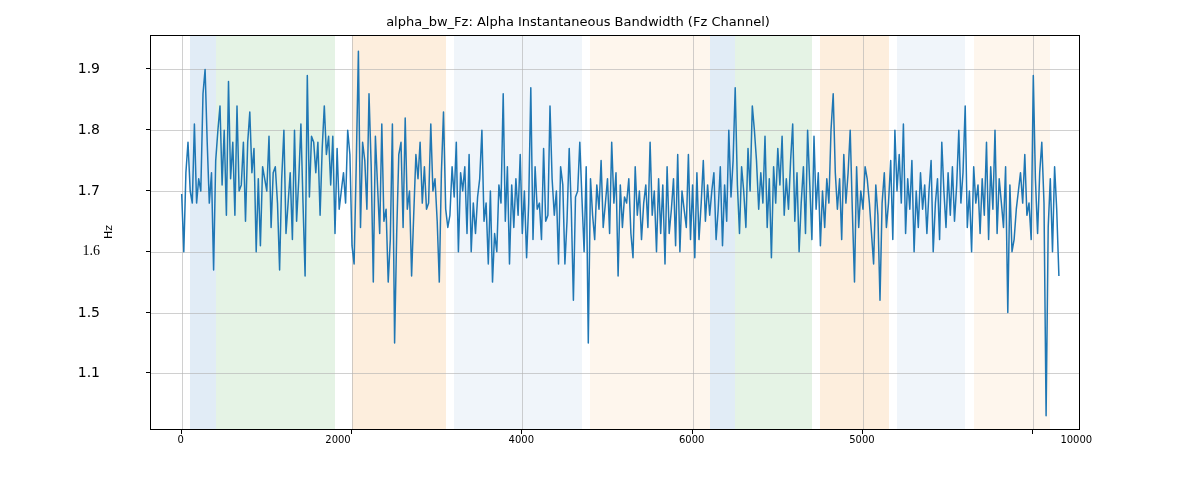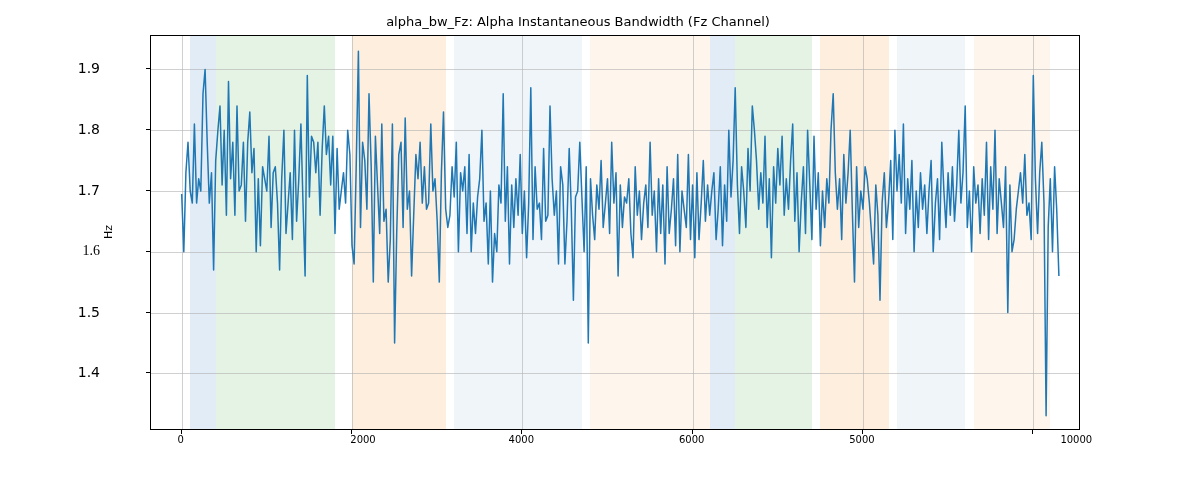--- a/index.html
+++ b/index.html
@@ -118,35 +118,35 @@
       <div class="grid-v" style="left: 371.319px;"></div>
       <div class="grid-v" style="left: 541.648px;"></div>
       <div class="grid-v" style="left: 711.978px;"></div>
       <div class="grid-v" style="left: 882.308px;"></div>
       <svg class="plotline" id="plotsvg" width="930" height="395" viewBox="0 0 930 395">
         <path d="M30.7 158.0 L32.8 215.7 L34.9 136.7 L37.0 106.3 L39.2 155.0 L41.3 167.1 L43.4 88.1 L45.6 167.1 L47.7 142.8 L49.8 155.0 L52.0 57.7 L54.1 33.4 L56.2 106.3 L58.3 167.1 L60.5 136.7 L62.6 234.0 L64.7 124.6 L66.9 94.2 L69.0 69.9 L71.1 148.9 L73.2 94.2 L75.4 179.3 L77.5 45.6 L79.6 142.8 L81.8 106.3 L83.9 179.3 L86.0 69.9 L88.1 155.0 L90.3 148.9 L92.4 106.3 L94.5 185.3 L96.7 106.3 L98.8 76.0 L100.9 136.7 L103.0 112.4 L105.2 215.7 L107.3 142.8 L109.4 209.7 L111.6 130.7 L113.7 142.8 L115.8 155.0 L118.0 100.3 L120.1 191.4 L122.2 136.7 L124.3 130.7 L126.5 167.1 L128.6 234.0 L130.7 142.8 L132.9 94.2 L135.0 197.5 L137.1 167.1 L139.2 136.7 L141.4 203.6 L143.5 94.2 L145.6 185.3 L147.8 142.8 L149.9 88.1 L152.0 167.1 L154.1 240.0 L156.3 39.5 L158.4 161.0 L160.5 100.3 L162.7 106.3 L164.8 136.7 L166.9 106.3 L169.1 179.3 L171.2 112.4 L173.3 69.9 L175.4 118.5 L177.6 100.3 L179.7 148.9 L181.8 100.3 L184.0 197.5 L186.1 112.4 L188.2 173.2 L190.3 155.0 L192.5 136.7 L194.6 167.1 L196.7 94.2 L198.9 118.5 L201.0 209.7 L203.1 227.9 L205.2 130.7 L207.4 15.2 L209.5 191.4 L211.6 106.3 L213.8 124.6 L215.9 173.2 L218.0 57.7 L220.2 130.7 L222.3 246.1 L224.4 100.3 L226.5 148.9 L228.7 197.5 L230.8 88.1 L232.9 185.3 L235.1 173.2 L237.2 246.1 L239.3 203.6 L241.4 88.1 L243.6 306.9 L245.7 197.5 L247.8 118.5 L250.0 106.3 L252.1 191.4 L254.2 82.0 L256.3 173.2 L258.5 155.0 L260.6 240.0 L262.7 179.3 L264.9 118.5 L267.0 142.8 L269.1 106.3 L271.3 167.1 L273.4 130.7 L275.5 173.2 L277.6 167.1 L279.8 88.1 L281.9 155.0 L284.0 142.8 L286.2 185.3 L288.3 246.1 L290.4 136.7 L292.5 76.0 L294.7 173.2 L296.8 191.4 L298.9 179.3 L301.1 130.7 L303.2 161.0 L305.3 106.3 L307.4 215.7 L309.6 136.7 L311.7 155.0 L313.8 130.7 L316.0 197.5 L318.1 118.5 L320.2 215.7 L322.3 167.1 L324.5 197.5 L326.6 161.0 L328.7 142.8 L330.9 94.2 L333.0 185.3 L335.1 167.1 L337.3 227.9 L339.4 155.0 L341.5 246.1 L343.6 197.5 L345.8 215.7 L347.9 148.9 L350.0 167.1 L352.2 57.7 L354.3 185.3 L356.4 130.7 L358.5 227.9 L360.7 148.9 L362.8 191.4 L364.9 142.8 L367.1 179.3 L369.2 118.5 L371.3 197.5 L373.4 155.0 L375.6 221.8 L377.7 167.1 L379.8 51.7 L382.0 203.6 L384.1 130.7 L386.2 173.2 L388.4 167.1 L390.5 203.6 L392.6 112.4 L394.7 185.3 L396.9 179.3 L399.0 69.9 L401.1 142.8 L403.3 179.3 L405.4 155.0 L407.5 227.9 L409.6 130.7 L411.8 148.9 L413.9 227.9 L416.0 185.3 L418.2 112.4 L420.3 173.2 L422.4 264.3 L424.5 161.0 L426.7 155.0 L428.8 106.3 L430.9 161.0 L433.1 215.7 L435.2 130.7 L437.3 306.9 L439.5 142.8 L441.6 179.3 L443.7 203.6 L445.8 148.9 L448.0 173.2 L450.1 124.6 L452.2 191.4 L454.4 167.1 L456.5 142.8 L458.6 197.5 L460.7 106.3 L462.9 167.1 L465.0 136.7 L467.1 240.0 L469.3 148.9 L471.4 191.4 L473.5 161.0 L475.6 167.1 L477.8 142.8 L479.9 197.5 L482.0 221.8 L484.2 130.7 L486.3 179.3 L488.4 155.0 L490.5 203.6 L492.7 167.1 L494.8 148.9 L496.9 191.4 L499.1 106.3 L501.2 179.3 L503.3 155.0 L505.5 215.7 L507.6 142.8 L509.7 197.5 L511.8 148.9 L514.0 227.9 L516.1 130.7 L518.2 197.5 L520.4 173.2 L522.5 142.8 L524.6 209.7 L526.7 118.5 L528.9 215.7 L531.0 155.0 L533.1 173.2 L535.3 191.4 L537.4 118.5 L539.5 203.6 L541.6 148.9 L543.8 221.8 L545.9 136.7 L548.0 203.6 L550.2 167.1 L552.3 124.6 L554.4 185.3 L556.6 148.9 L558.7 179.3 L560.8 155.0 L562.9 136.7 L565.1 203.6 L567.2 173.2 L569.3 130.7 L571.5 209.7 L573.6 148.9 L575.7 185.3 L577.8 94.2 L580.0 161.0 L582.1 124.6 L584.2 51.7 L586.4 148.9 L588.5 197.5 L590.6 130.7 L592.7 155.0 L594.9 191.4 L597.0 112.4 L599.1 155.0 L601.3 69.9 L603.4 94.2 L605.5 124.6 L607.7 173.2 L609.8 136.7 L611.9 167.1 L614.0 100.3 L616.2 191.4 L618.3 142.8 L620.4 221.8 L622.6 130.7 L624.7 167.1 L626.8 112.4 L628.9 148.9 L631.1 100.3 L633.2 179.3 L635.3 142.8 L637.5 173.2 L639.6 124.6 L641.7 88.1 L643.8 185.3 L646.0 136.7 L648.1 215.7 L650.2 167.1 L652.4 130.7 L654.5 197.5 L656.6 94.2 L658.8 148.9 L660.9 203.6 L663.0 100.3 L665.1 173.2 L667.3 136.7 L669.4 209.7 L671.5 155.0 L673.7 191.4 L675.8 142.8 L677.9 167.1 L680.0 94.2 L682.2 57.7 L684.3 136.7 L686.4 173.2 L688.6 142.8 L690.7 203.6 L692.8 118.5 L694.9 167.1 L697.1 136.7 L699.2 94.2 L701.3 173.2 L703.5 246.1 L705.6 130.7 L707.7 191.4 L709.8 155.0 L712.0 173.2 L714.1 130.7 L716.2 142.8 L718.4 167.1 L720.5 197.5 L722.6 227.9 L724.8 148.9 L726.9 179.3 L729.0 264.3 L731.1 167.1 L733.3 136.7 L735.4 191.4 L737.5 167.1 L739.7 124.6 L741.8 203.6 L743.9 94.2 L746.0 155.0 L748.2 118.5 L750.3 167.1 L752.4 88.1 L754.6 197.5 L756.7 142.8 L758.8 173.2 L760.9 124.6 L763.1 215.7 L765.2 155.0 L767.3 191.4 L769.5 136.7 L771.6 173.2 L773.7 148.9 L775.9 197.5 L778.0 155.0 L780.1 124.6 L782.2 215.7 L784.4 167.1 L786.5 142.8 L788.6 203.6 L790.8 106.3 L792.9 155.0 L795.0 191.4 L797.1 136.7 L799.3 179.3 L801.4 130.7 L803.5 185.3 L805.7 148.9 L807.8 94.2 L809.9 167.1 L812.0 136.7 L814.2 69.9 L816.3 191.4 L818.4 155.0 L820.6 215.7 L822.7 130.7 L824.8 167.1 L827.0 148.9 L829.1 197.5 L831.2 142.8 L833.3 179.3 L835.5 106.3 L837.6 203.6 L839.7 130.7 L841.9 173.2 L844.0 94.2 L846.1 197.5 L848.2 142.8 L850.4 167.1 L852.5 191.4 L854.6 130.7 L856.8 276.5 L858.9 148.9 L861.0 215.7 L863.1 203.6 L865.3 173.2 L867.4 155.0 L869.5 136.7 L871.7 167.1 L873.8 118.5 L875.9 179.3 L878.0 167.1 L880.2 203.6 L882.3 39.5 L884.4 142.8 L886.6 197.5 L888.7 136.7 L890.8 106.3 L893.0 167.1 L895.1 379.8 L897.2 191.4 L899.3 142.8 L901.5 215.7 L903.6 130.7 L905.7 173.2 L907.9 240.0 " fill="none" stroke="#1f77b4" stroke-width="1.5" stroke-linejoin="round"></path>
       </svg>
     </div>
 
 
-<div class="ytick-label" style="top: 372.269px;">1.4</div>
+<div class="ytick-label" style="top: 372.269px;">1.1</div>
     <div class="tick" style="left: 146px; top: 372.269px; width: 4px; height: 1px;"></div>
     <div class="ytick-label" style="top: 311.5px;">1.5</div>
     <div class="tick" style="left: 146px; top: 311.5px; width: 4px; height: 1px;"></div>
     <div class="ytick-label" style="top: 250.731px; font-family: Liberation Serif, serif;">1.6</div>
     <div class="tick" style="left: 146px; top: 250.731px; width: 4px; height: 1px;"></div>
     <div class="ytick-label" style="top: 189.962px;">1.7</div>
     <div class="tick" style="left: 146px; top: 189.962px; width: 4px; height: 1px;"></div>
     <div class="ytick-label" style="top: 129.192px;">1.8</div>
     <div class="tick" style="left: 146px; top: 129.192px; width: 4px; height: 1px;"></div>
     <div class="ytick-label" style="top: 68.4231px;">1.9</div>
     <div class="tick" style="left: 146px; top: 68.4231px; width: 4px; height: 1px;"></div>
     <div class="xtick-label" style="left: 180.659px;">0</div>
     <div class="tick" style="left: 180.659px; top: 430px; width: 1px; height: 4px;"></div>
-    <div class="xtick-label" style="left: 363px;">2000</div>
+    <div class="xtick-label" style="left: 338px;">2000</div>
     <div class="tick" style="left: 350.989px; top: 430px; width: 1px; height: 4px;"></div>
     <div class="xtick-label" style="left: 521.319px;">4000</div>
     <div class="tick" style="left: 521.319px; top: 430px; width: 1px; height: 4px;"></div>
     <div class="xtick-label" style="left: 691.648px;">6000</div>
     <div class="tick" style="left: 691.648px; top: 430px; width: 1px; height: 4px;"></div>
     <div class="xtick-label" style="left: 861.978px;">5000</div>
     <div class="tick" style="left: 861.978px; top: 430px; width: 1px; height: 4px;"></div>
     <div class="xtick-label" style="left: 1032.31px; margin-left: 44px;">10000</div>
     <div class="tick" style="left: 1032.31px; top: 430px; width: 1px; height: 4px;"></div>
   </div>

